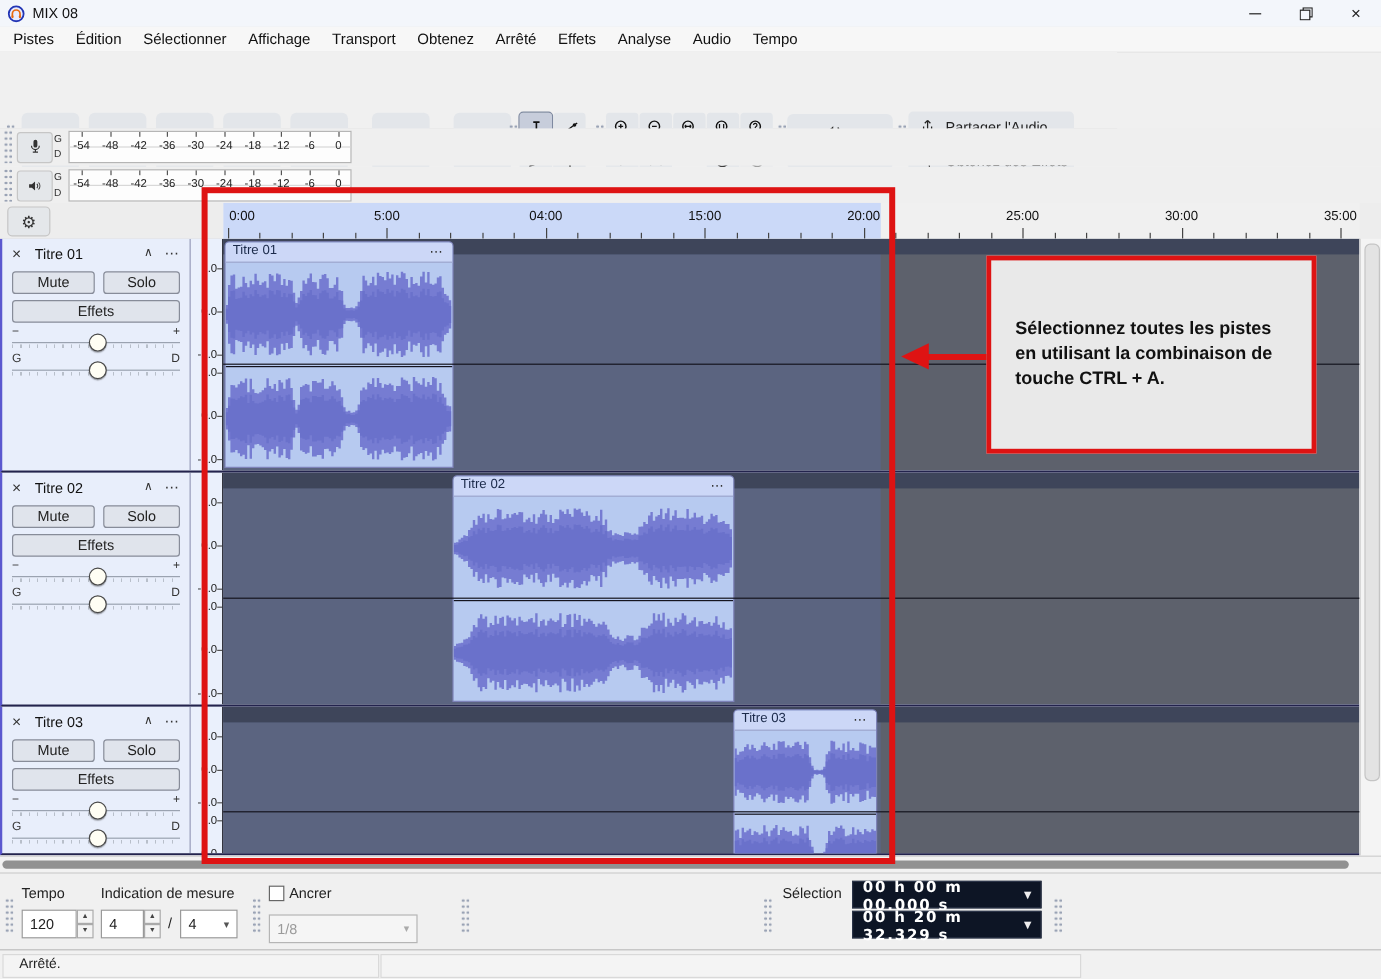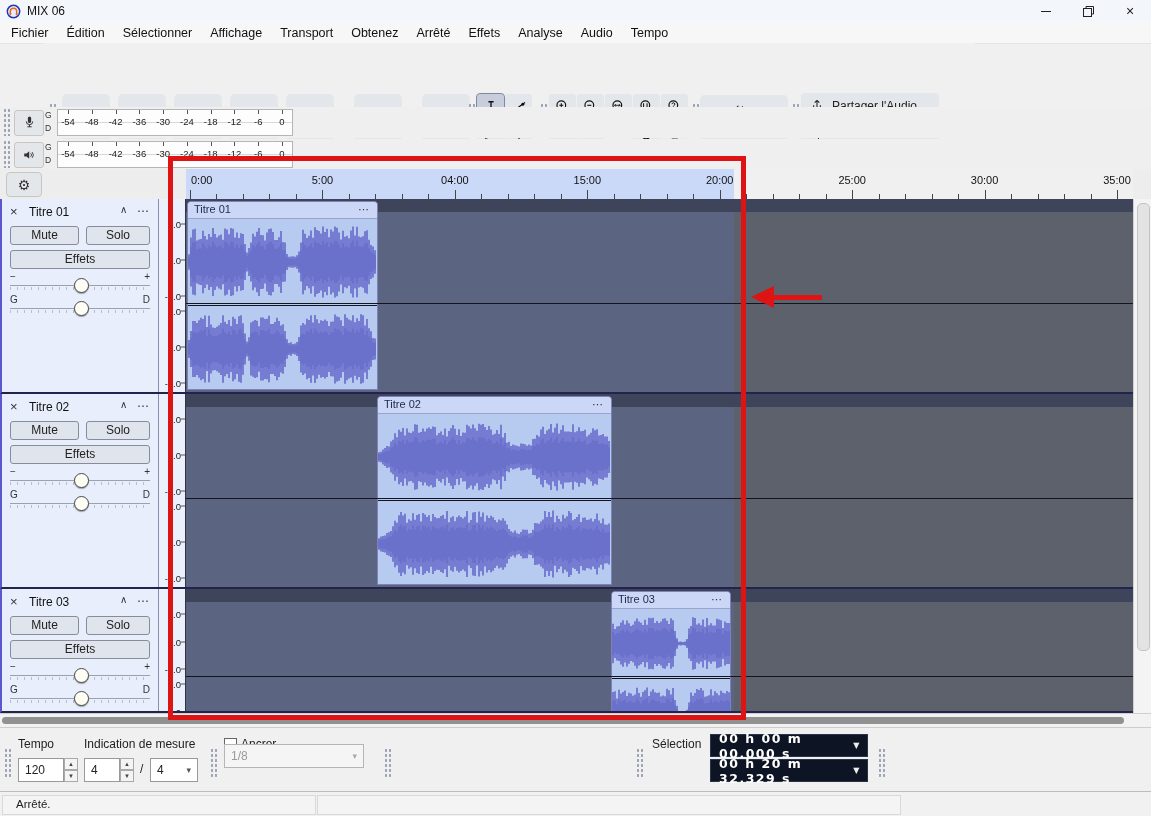--- a/index.html
+++ b/index.html
@@ -11,21 +11,21 @@
   #appicon{margin-left:6px;width:15px;height:15px;}
   #wtitle{margin-left:6px;font-size:12px;color:#111;}
   #wctrls{margin-left:auto;display:flex;height:22px;}
   .wc{width:42px;display:flex;align-items:center;justify-content:center;font-size:14px;color:#222;}
   .wc-min i{display:block;width:10px;height:1px;background:#222;}
   
   #menubar{position:absolute;left:0;top:22px;width:1151px;height:21px;background:#f7f7f7;border-bottom:1px solid #e4e4e4;display:flex;align-items:center;padding-left:2px;}
   .mi{padding:0 9px;font-size:12.5px;color:#111;}
 
   
-  #toolbar{position:absolute;left:0;top:43px;width:931px;height:64px;background:#f0f0f0;border-bottom:1px solid #d9d9d9;margin-left:44px;}
+  #toolbar{position:absolute;left:0;top:43px;width:931px;height:64px;background:#f0f0f0;border-bottom:1px solid #d9d9d9;}
   .grip{position:absolute;width:7px;height:30px;background-image:radial-gradient(circle,#9aa3b5 1.1px,transparent 1.3px);background-size:4px 5px;}
   .tbig{width:48px;height:48px;border-radius:5px;background:#e3e6ea;border:none;display:flex;align-items:center;justify-content:center;padding:0;}
   #transport{position:absolute;left:18px;top:51px;display:flex;gap:8px;}
   #transport .sp{width:4px;}
   .tsm{width:27px;height:25px;border-radius:3px;background:#e3e6ea;border:none;display:flex;align-items:center;justify-content:center;padding:0;}
   .tsm.active{background:#c7cddb;outline:1px solid #7e89a0;}
   .tsm.disabled{opacity:.45;}
   #tools{position:absolute;left:433px;top:51px;display:grid;grid-template-columns:27px 27px;grid-auto-rows:25px;gap:1px;}
   #zoomg{position:absolute;left:505px;top:51px;display:grid;grid-template-columns:repeat(5,27px);grid-auto-rows:25px;gap:1px;}
   #cfgbtn{position:absolute;left:656px;top:52px;width:88px;height:46px;border-radius:5px;background:#e3e6ea;border:none;display:flex;flex-direction:column;align-items:center;justify-content:center;font-size:12px;color:#222;gap:2px;padding:0;font-family:inherit;}
@@ -124,37 +124,37 @@
 
 <div class="app">
 
   <div id="titlebar">
     <svg id="appicon" viewBox="0 0 16 16">
       <circle cx="8" cy="8" r="6.6" fill="#e8ecff" stroke="#2335b5" stroke-width="1.6"></circle>
       <path d="M4.6 10.5 V8 a3.4 3.4 0 0 1 6.8 0 V10.5" fill="none" stroke="#e86a10" stroke-width="1.5"></path>
       <rect x="3.8" y="9.3" width="1.8" height="2.6" rx="0.8" fill="#e86a10"></rect>
       <rect x="10.4" y="9.3" width="1.8" height="2.6" rx="0.8" fill="#e86a10"></rect>
     </svg>
-    <span id="wtitle">MIX 06</span>
+    <span id="wtitle">MIX 08</span>
     <div id="wctrls">
       <div class="wc wc-min">
           <i></i>
         </div>
       <div class="wc">
         <svg width="11" height="11" viewBox="0 0 11 11">
           <rect x="0.5" y="2.5" width="8" height="8" fill="none" stroke="#222"></rect>
           <path d="M3 2.5 V0.5 H10.5 V8 H8.5" fill="none" stroke="#222"></path>
         </svg>
       </div>
       <div class="wc">×</div>
     </div>
   </div>
 
   <div id="menubar">
-      <div class="mi">Fichier</div>
+      <div class="mi">Pistes</div>
       <div class="mi">Édition</div>
       <div class="mi">Sélectionner</div>
       <div class="mi">Affichage</div>
       <div class="mi">Transport</div>
       <div class="mi">Obtenez</div>
       <div class="mi">Arrêté</div>
       <div class="mi">Effets</div>
       <div class="mi">Analyse</div>
       <div class="mi">Audio</div>
       <div class="mi">Tempo</div>
@@ -630,20 +630,23 @@
     </div>
 
   <div id="vscroll">
       <div id="vthumb"></div>
     </div>
   <div id="hscroll">
       <div id="hthumb"></div>
     </div>
 
   <div id="selrect"></div>
+  <div id="annbox">
+    <div id="anntext">Sélectionnez toutes les pistes en utilisant la combinaison de touche CTRL + A.</div>
+  </div>
   <div id="annline"></div>
   <div id="annhead"></div>
 
   <div id="botbar">
     <div class="grip" style="left:4px;top:20px;"></div>
     <span class="blab" style="left:18px;top:9px;">Tempo</span>
     <div class="binput" style="left:18px;top:30px;width:46px;">120</div>
     <div class="spin" style="left:64px;top:30px;">
       <b>▲</b>
       <b>▼</b>
@@ -655,21 +658,21 @@
       <b>▼</b>
     </div>
     <span class="blab" style="left:140px;top:34px;">/</span>
     <div class="bsel" style="left:150px;top:30px;width:48px;">
       <span>4</span>
       <span class="car">▾</span>
     </div>
     <div class="grip" style="left:210px;top:20px;"></div>
     <div id="chkancrer" style="left:224px;top:10px;position:absolute;"></div>
     <span class="blab" style="left:241px;top:9px;">Ancrer</span>
-    <div class="bsel disabled" style="left:224px;top:16px;width:140px;gap:31px;">
+    <div class="bsel disabled" style="left:224px;top:34px;width:124px;gap:31px;">
       <span>1/8</span>
       <span class="car">▾</span>
     </div>
     <div class="grip" style="left:384px;top:20px;"></div>
 
     <div class="grip" style="left:636px;top:20px;"></div>
     <span class="blab" style="left:652px;top:9px;">Sélection</span>
 
     <div class="selfield" style="top:6px;">
       <span>00 h 00 m 00.000 s</span>

